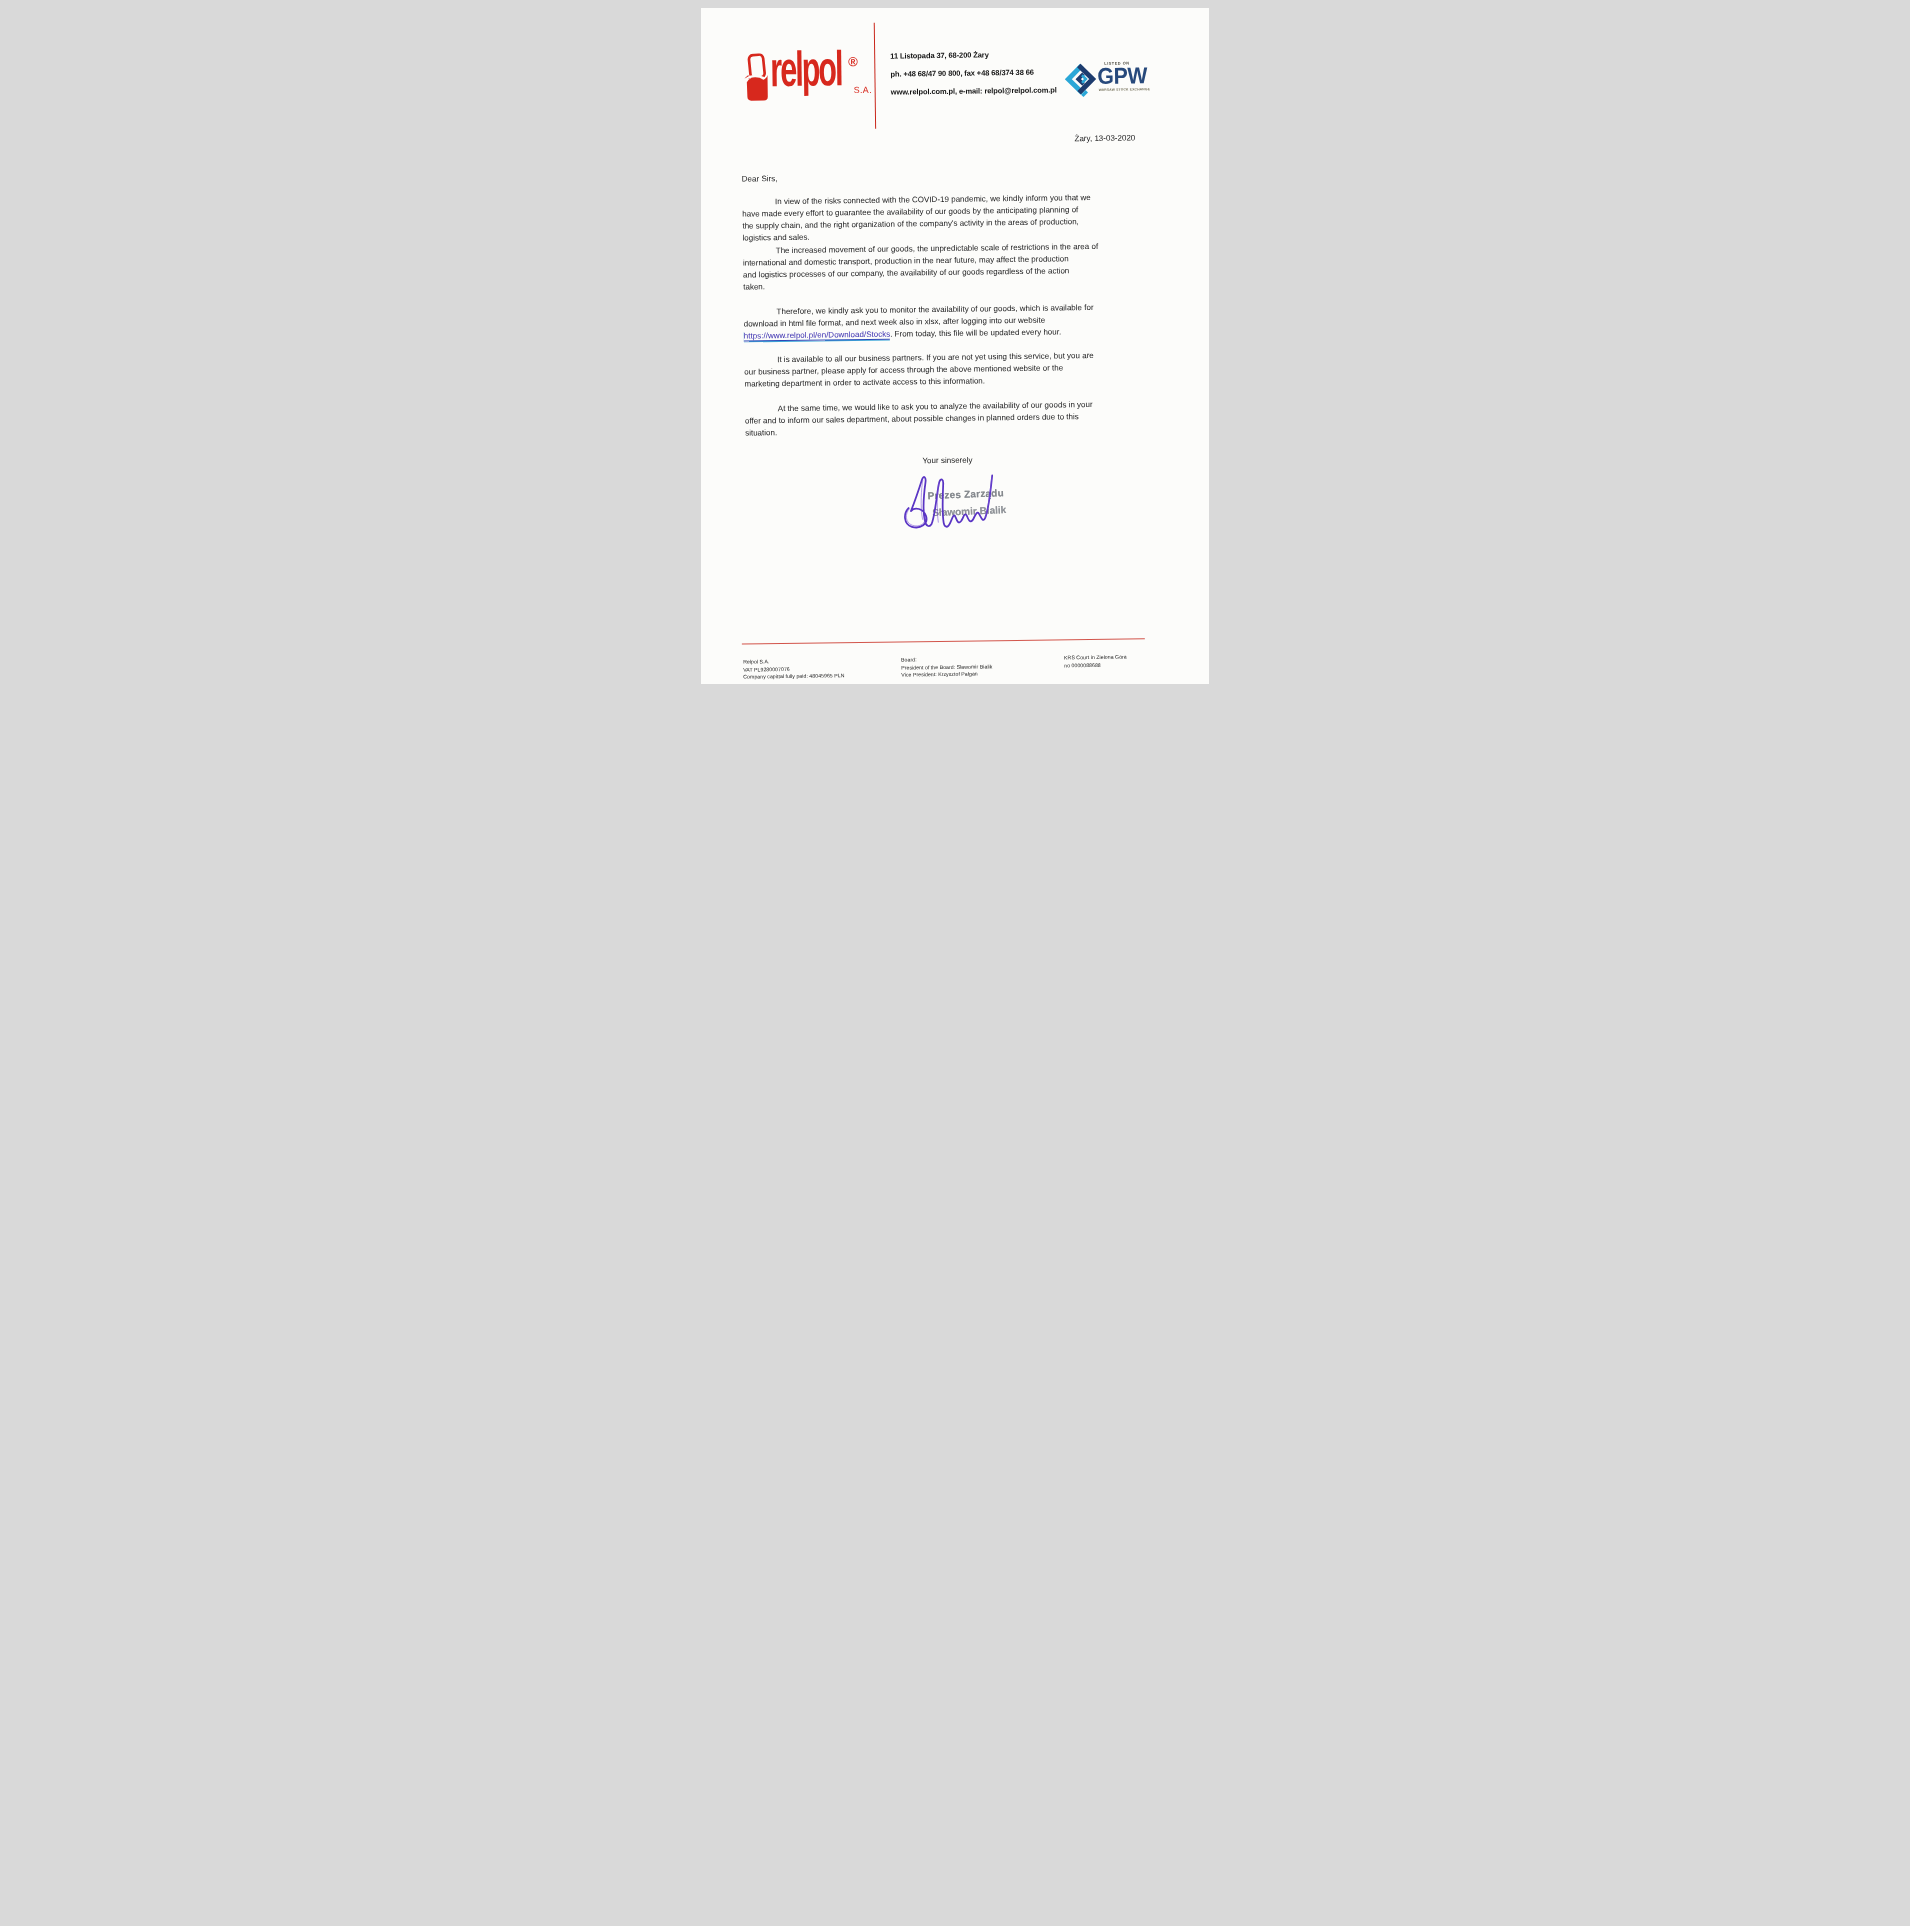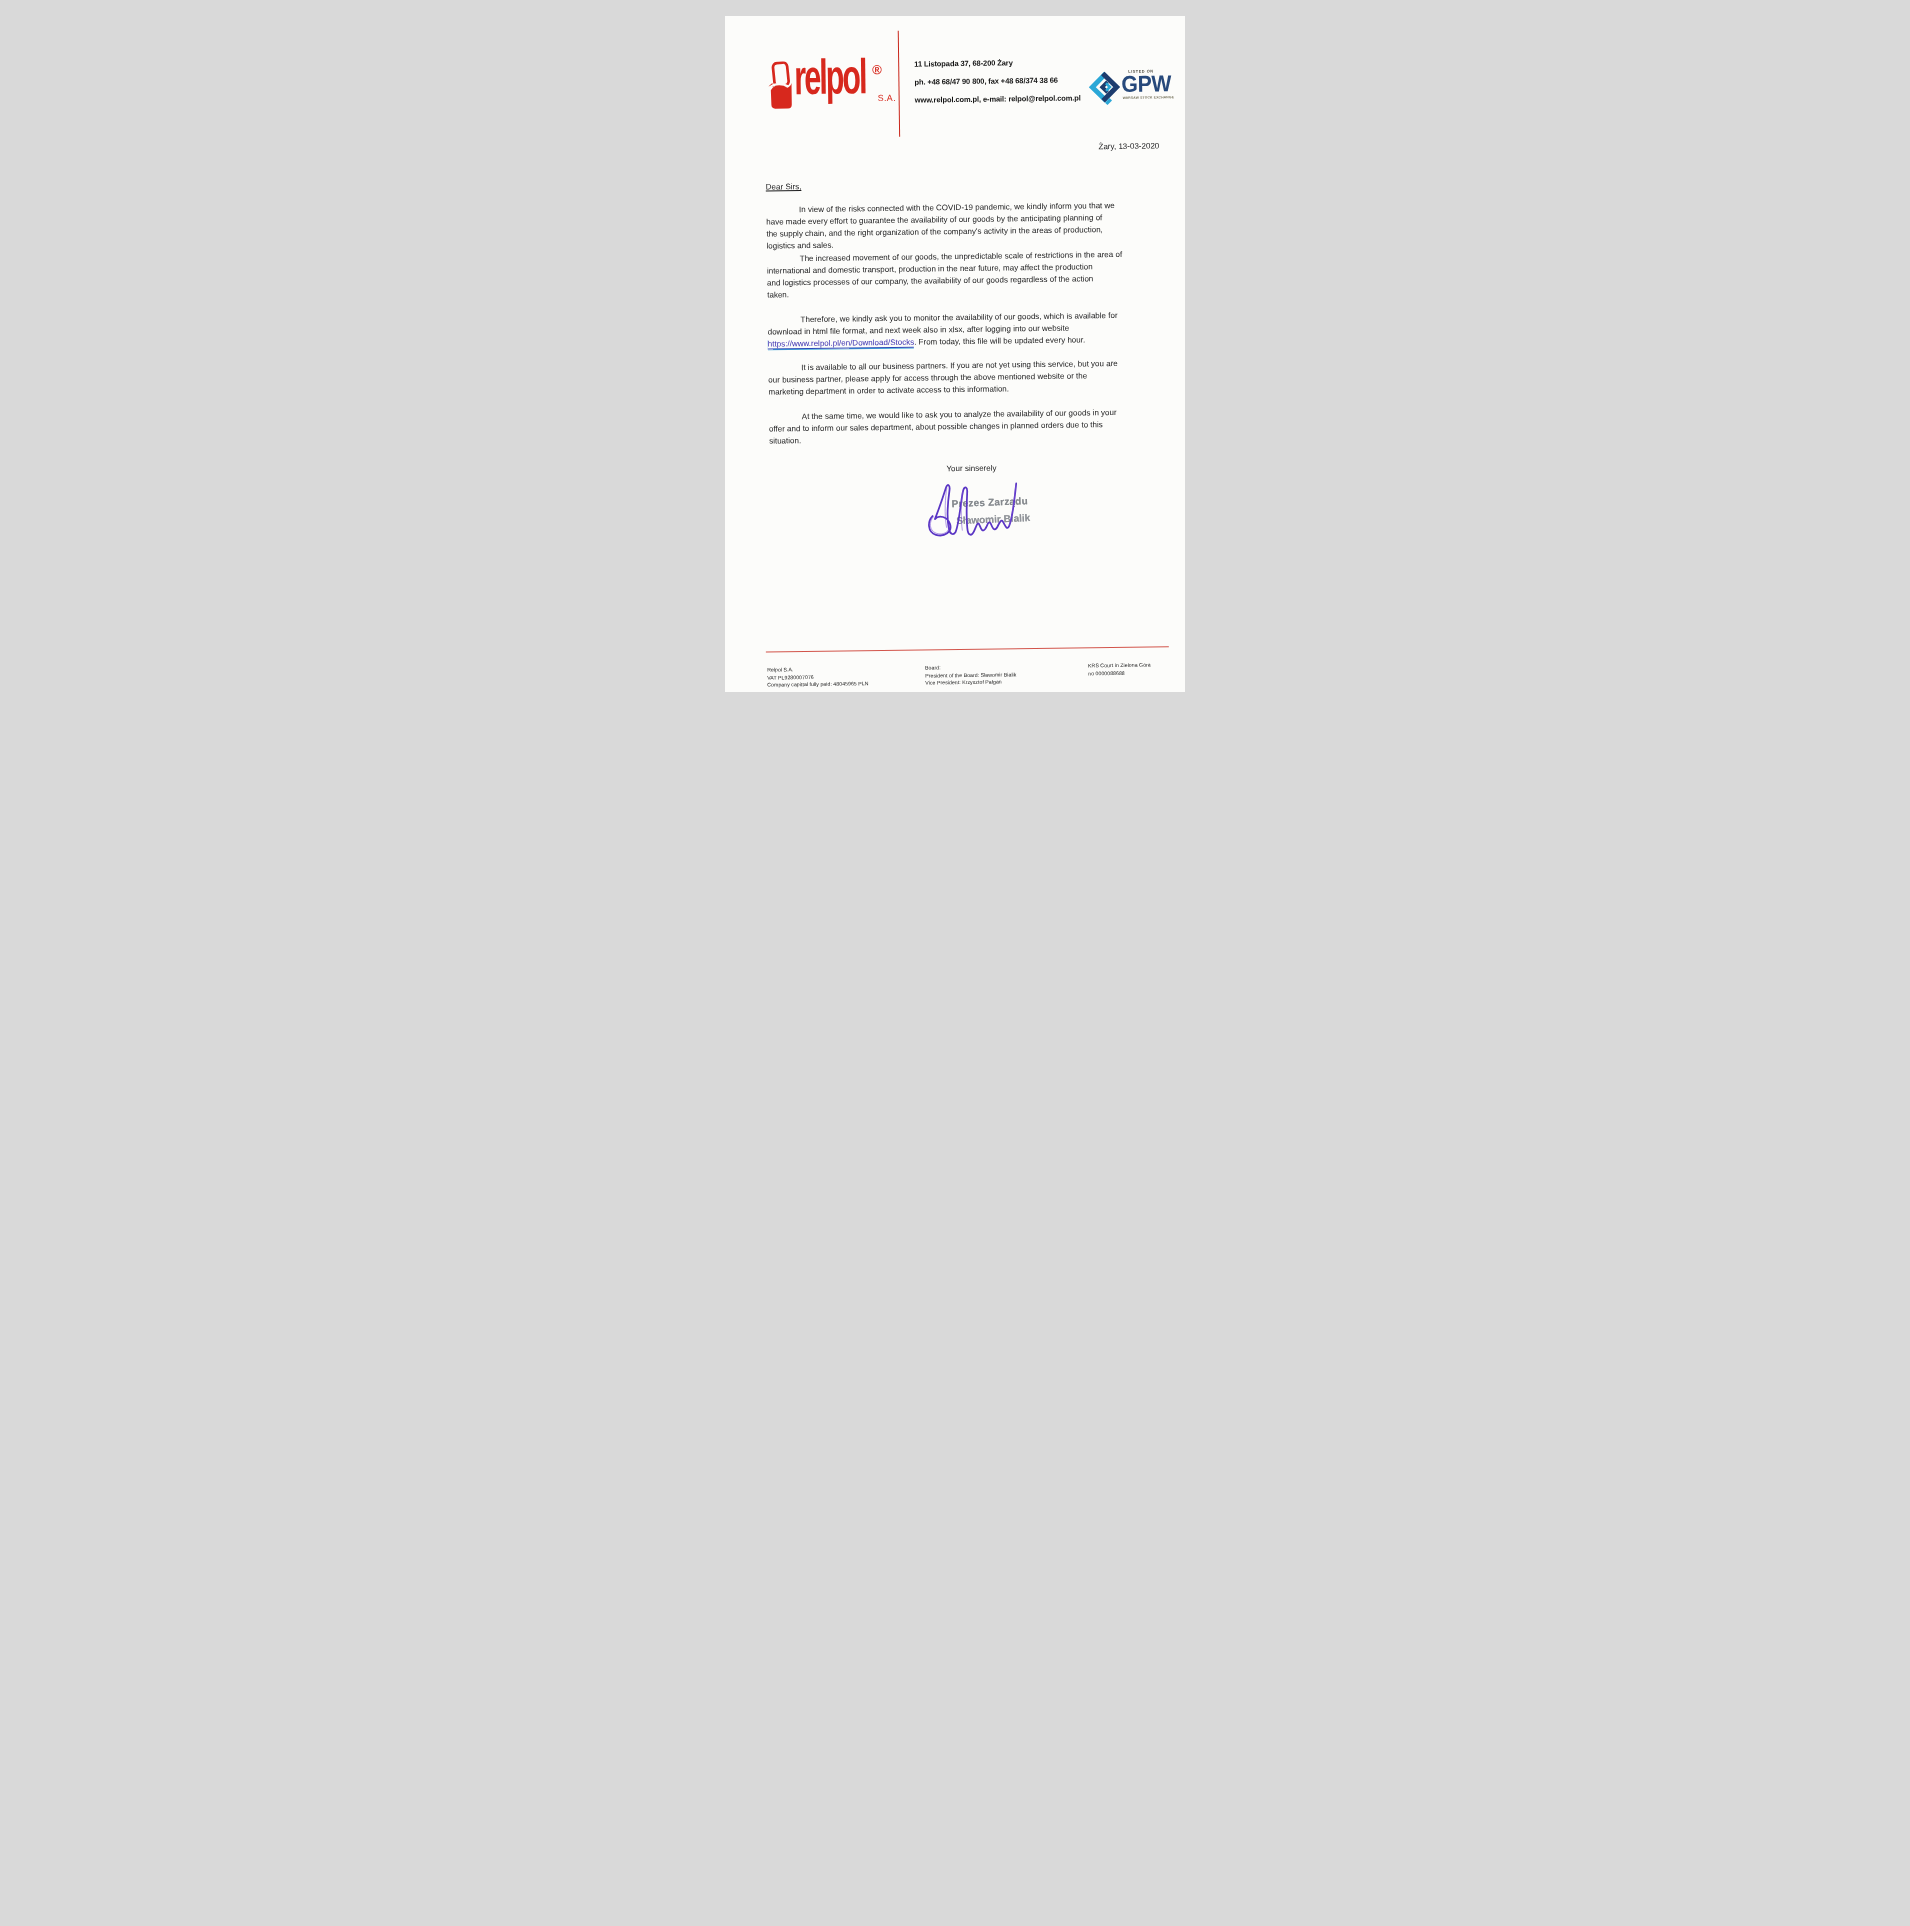--- a/index.html
+++ b/index.html
@@ -1,20 +1,20 @@
 <!DOCTYPE html>
 <html style="font-size:6.2px"><head>
 <meta charset="utf-8">
 <style>
   * { margin:0; padding:0; box-sizing:border-box; }
   html,body { background:#d9d9d9; }
   body { font-family:"Liberation Sans", sans-serif; }
   .page {
-    position:relative; width:460px; height:676px;
-    background:#fcfcfa; margin:16px auto; overflow:hidden;
+    position:relative; width:508px; height:676px;
+    background:#fcfcfa; margin:8px auto; overflow:hidden;
     color:#1b1b1c;
   }
   .tilt { position:absolute; inset:0; transform:rotate(-0.75deg); transform-origin:239px 339px; }
   .abs { position:absolute; }
 
   
   .brand-word {
     position:absolute; left:73px; top:35px;
     font-size:49px; line-height:49px; font-weight:bold;
     letter-spacing:-3.1px; color:#d7281d;
@@ -26,21 +26,21 @@
   .hdr-divider { position:absolute; left:177px; top:14px; width:1.2px; height:106px; background:#c9271b; }
   .addr-line { position:absolute; left:193px; white-space:nowrap; font-size:7.5px; font-weight:700; letter-spacing:-0.1px; color:#141414; }
 
   .gpw-wrap { position:absolute; left:367px; top:54px; width:81px; height:40px; }
   .gpw-listed { position:absolute; left:40px; top:0.8px; font-size:3.9px; font-weight:bold; letter-spacing:0.5px; color:#4c4a40; white-space:nowrap; }
   .gpw-word { position:absolute; left:33px; top:4.6px; font-size:23px; line-height:23px; font-weight:bold; color:#27497b; letter-spacing:-0.4px; transform:scaleX(0.92); transform-origin:left top; }
   .gpw-sub { position:absolute; left:34px; top:28px; font-size:3.3px; font-weight:bold; letter-spacing:0.2px; color:#6e6a52; white-space:nowrap; }
 
   
   .dateline { position:absolute; left:304px; top:128px; width:133px; text-align:right; font-size:8px; white-space:nowrap; }
-  .salutation { position:absolute; left:43px; top:164px; font-size:8px;text-decoration:underline; }
+  .salutation { position:absolute; left:43px; top:164px; font-size:8px; }
   .para { position:absolute; left:43px; width:408px; font-size:8px; }
   .line { height:12px; line-height:12px; white-space:nowrap; }
   .para .line:first-child, .line.indent { text-indent:33px; }
   #p1 { top:186px; } #p2 { top:235px; } #p3 { top:296px; } #p4 { top:344px; } #p5 { top:393px; }
   .link {
     color:#3b2fb0; border-bottom:1.2px solid #2b47b6;
     box-shadow:0 0.8px 0 #3fa8d9; padding-bottom:0.4px;
     cursor:pointer;
   }
   .closing { position:absolute; left:220px; top:448px; font-size:8px; }

